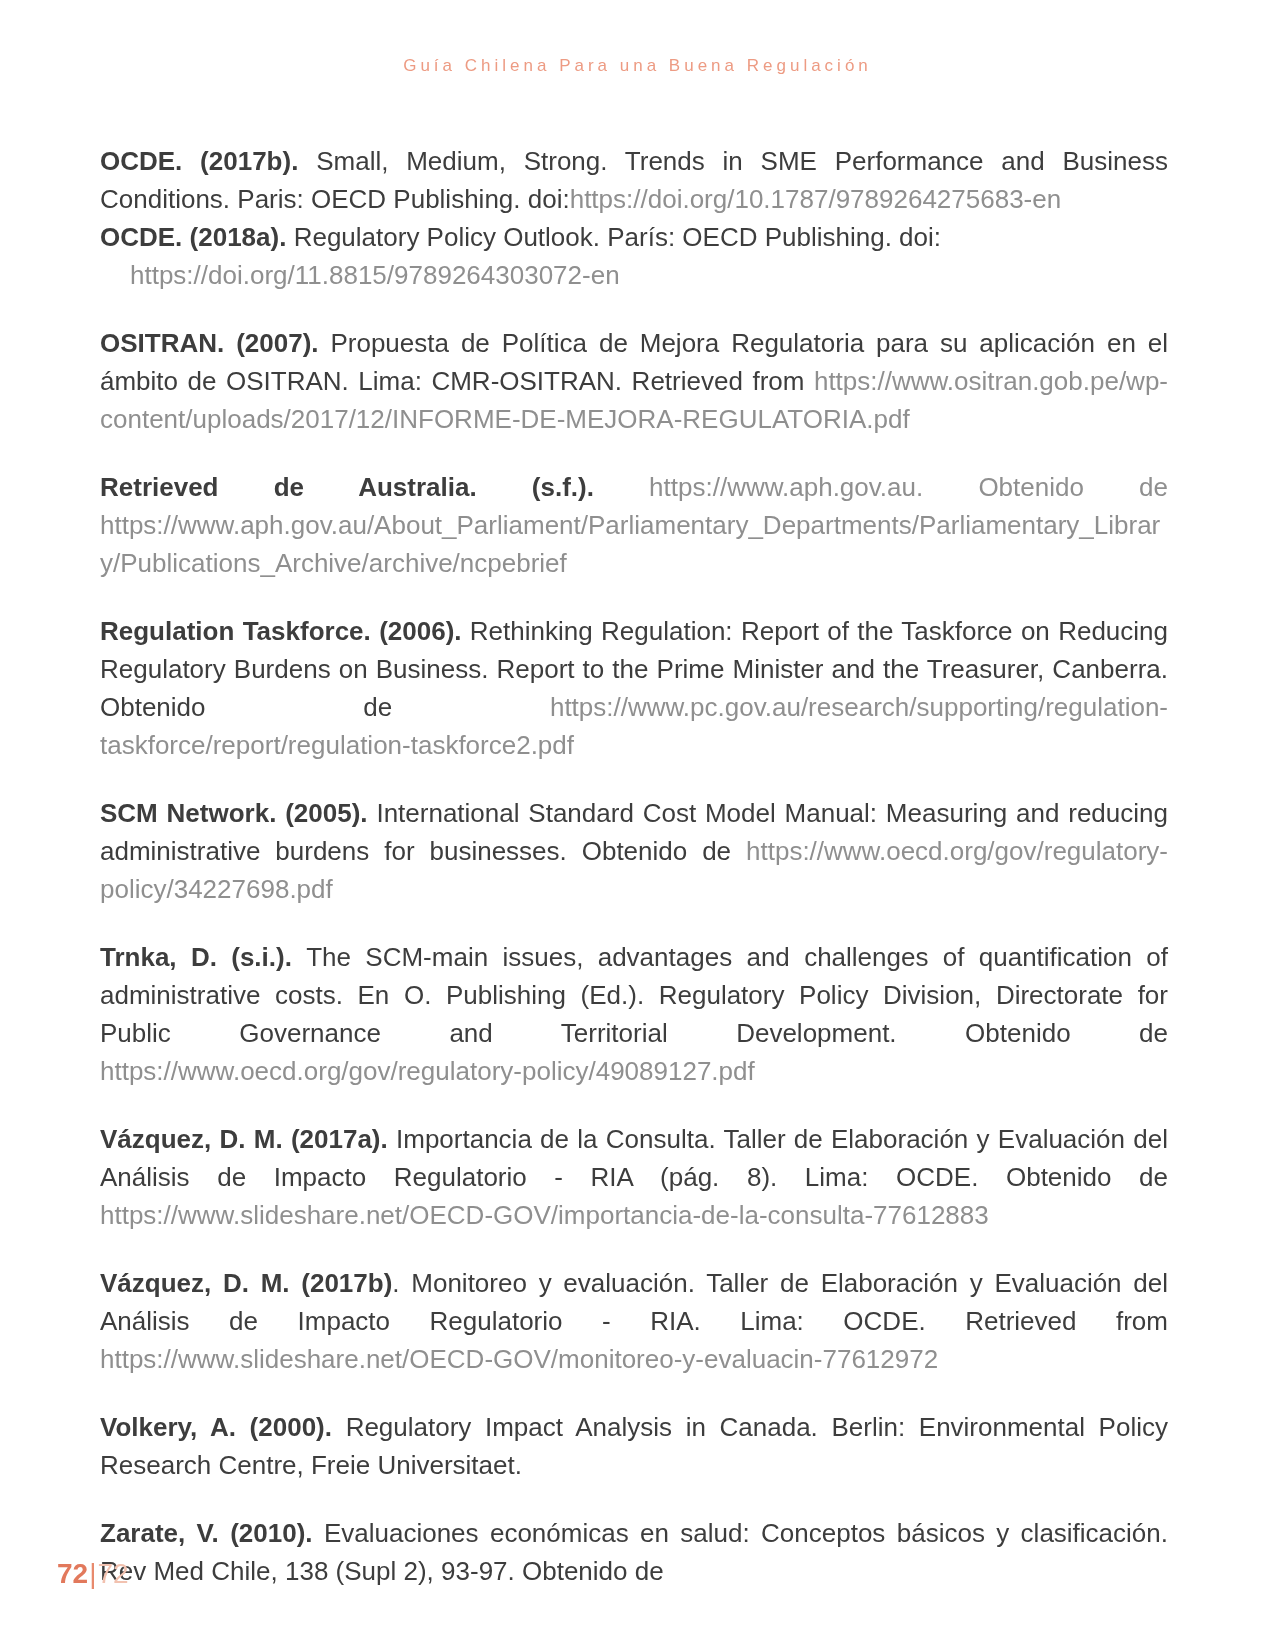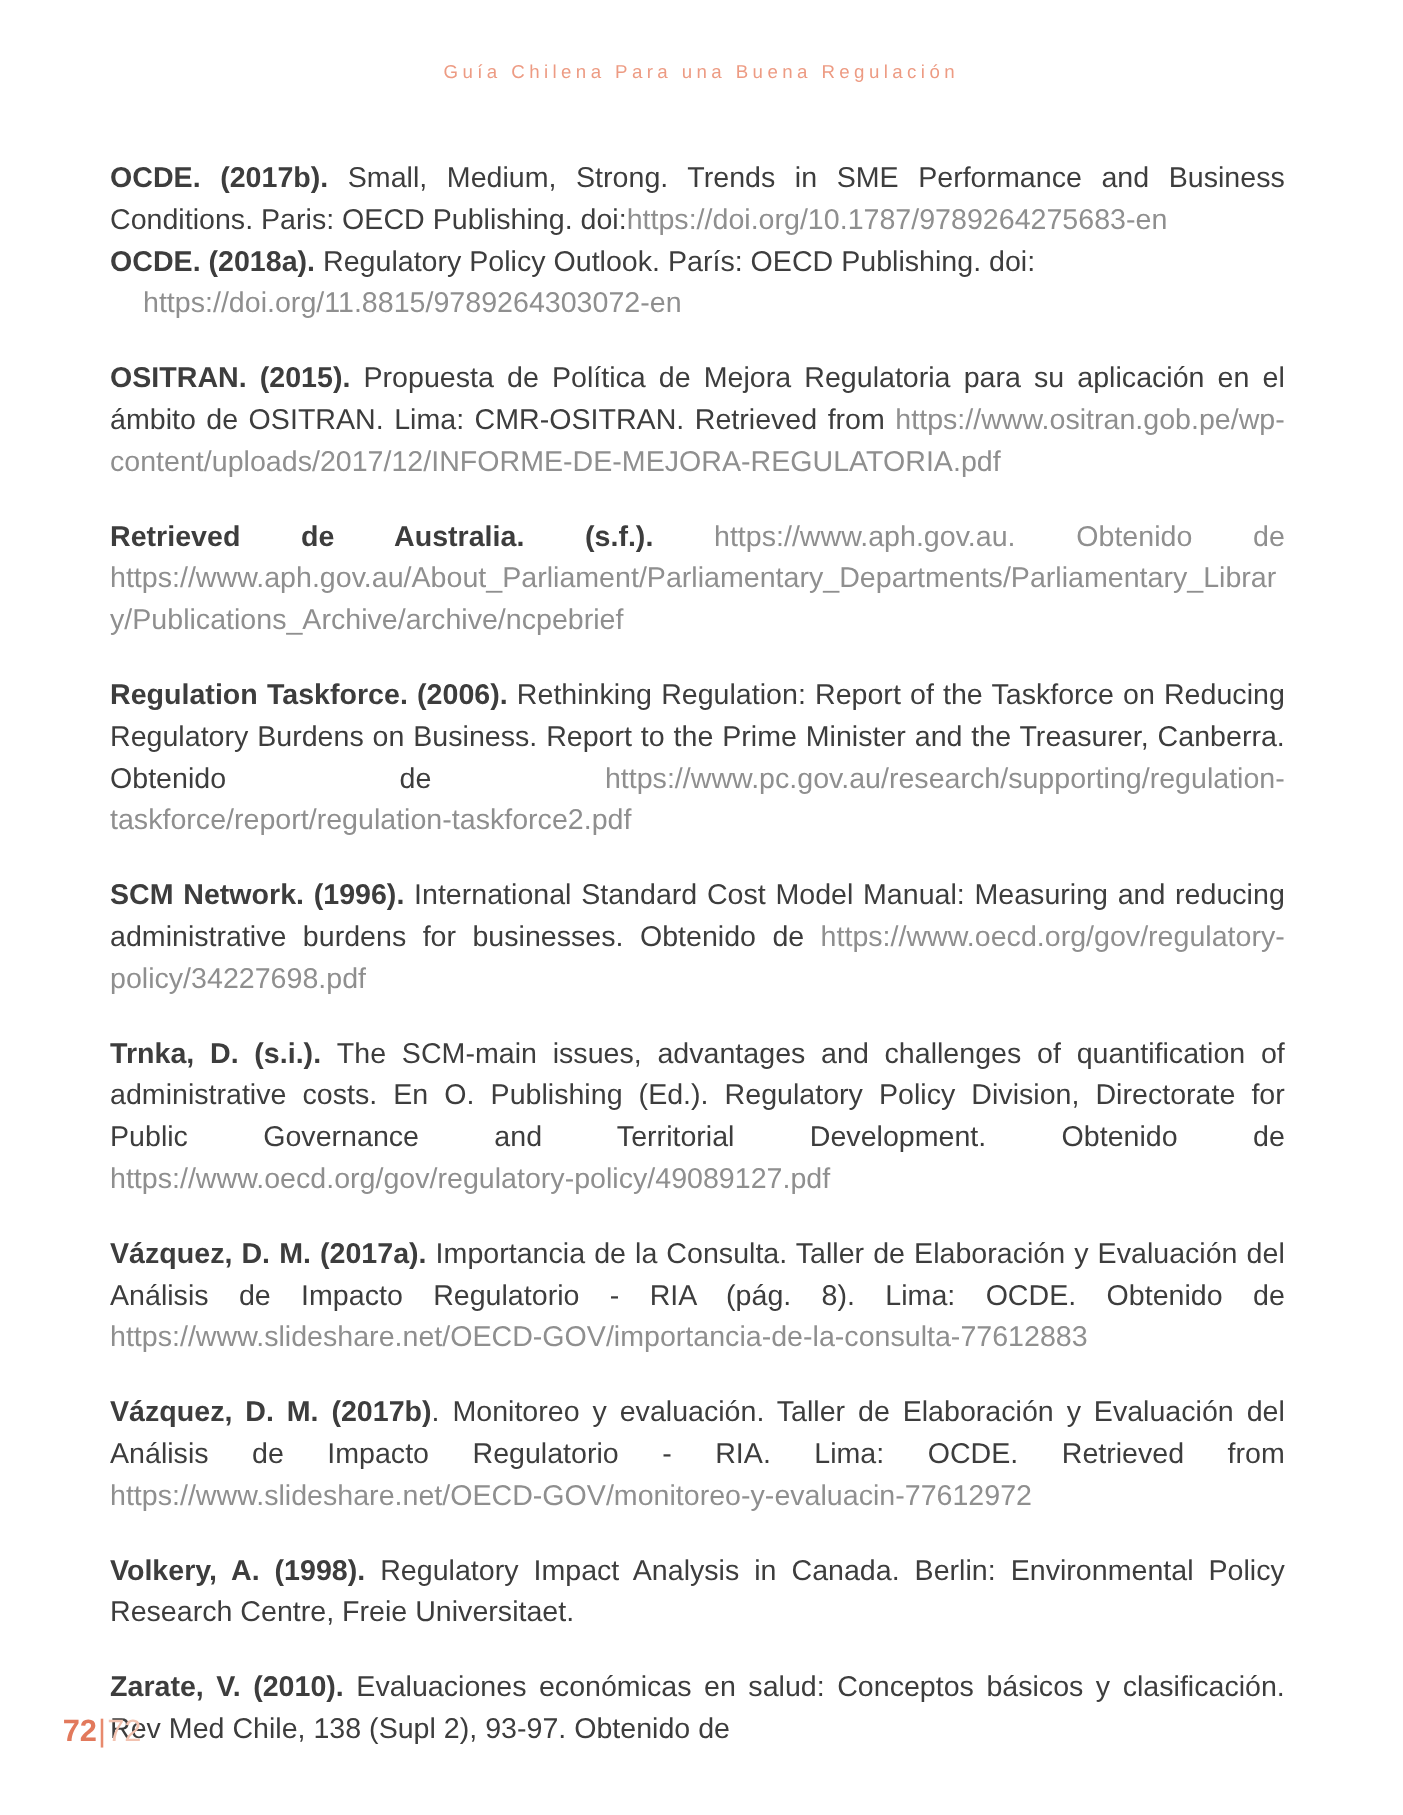--- a/index.html
+++ b/index.html
@@ -36,28 +36,28 @@
 </head>
 <body>
 
 <div class="page">
 
   <div class="running-head">Guía Chilena Para una Buena Regulación</div>
 
   <div class="ref-list">
       <p class="ref tight"><span class="seg-bold">OCDE. (2017b). </span><span class="seg-normal">Small, Medium, Strong. Trends in SME Performance and Business Conditions. Paris: OECD Publishing. doi:</span><span class="seg-link">https://doi.org/10.1787/9789264275683-en</span></p>
       <p class="ref"><span class="seg-bold">OCDE. (2018a). </span><span class="seg-normal">Regulatory Policy Outlook. París: OECD Publishing. doi:</span><span class="seg-link-indent">https://doi.org/11.8815/9789264303072-en</span></p>
-      <p class="ref"><span class="seg-bold">OSITRAN. (2015). </span><span class="seg-normal">Propuesta de Política de Mejora Regulatoria para su aplicación en el ámbito de OSITRAN. Lima: CMR-OSITRAN. Retrieved from </span><span class="seg-link">https://www.ositran.gob.pe/wp-content/uploads/2017/12/INFORME-DE-MEJORA-REGULATORIA.pdf</span></p>
+      <p class="ref"><span class="seg-bold">OSITRAN. (2007). </span><span class="seg-normal">Propuesta de Política de Mejora Regulatoria para su aplicación en el ámbito de OSITRAN. Lima: CMR-OSITRAN. Retrieved from </span><span class="seg-link">https://www.ositran.gob.pe/wp-content/uploads/2017/12/INFORME-DE-MEJORA-REGULATORIA.pdf</span></p>
       <p class="ref"><span class="seg-bold">Retrieved de Australia. (s.f.). </span><span class="seg-link">https://www.aph.gov.au. Obtenido de https://www.aph.gov.au/About_Parliament/Parliamentary_Departments/Parliamentary_Library/Publications_Archive/archive/ncpebrief</span></p>
       <p class="ref"><span class="seg-bold">Regulation Taskforce. (2006). </span><span class="seg-normal">Rethinking Regulation: Report of the Taskforce on Reducing Regulatory Burdens on Business. Report to the Prime Minister and the Treasurer, Canberra. Obtenido de </span><span class="seg-link">https://www.pc.gov.au/research/supporting/regulation-taskforce/report/regulation-taskforce2.pdf</span></p>
-      <p class="ref"><span class="seg-bold">SCM Network. (1996). </span><span class="seg-normal">International Standard Cost Model Manual: Measuring and reducing administrative burdens for businesses. Obtenido de </span><span class="seg-link">https://www.oecd.org/gov/regulatory-policy/34227698.pdf</span></p>
+      <p class="ref"><span class="seg-bold">SCM Network. (2005). </span><span class="seg-normal">International Standard Cost Model Manual: Measuring and reducing administrative burdens for businesses. Obtenido de </span><span class="seg-link">https://www.oecd.org/gov/regulatory-policy/34227698.pdf</span></p>
       <p class="ref"><span class="seg-bold">Trnka, D. (s.i.). </span><span class="seg-normal">The SCM-main issues, advantages and challenges of quantification of administrative costs. En O. Publishing (Ed.). Regulatory Policy Division, Directorate for Public Governance and Territorial Development. Obtenido de </span><span class="seg-link">https://www.oecd.org/gov/regulatory-policy/49089127.pdf</span></p>
       <p class="ref"><span class="seg-bold">Vázquez, D. M. (2017a). </span><span class="seg-normal">Importancia de la Consulta. Taller de Elaboración y Evaluación del Análisis de Impacto Regulatorio - RIA (pág. 8). Lima: OCDE. Obtenido de </span><span class="seg-link">https://www.slideshare.net/OECD-GOV/importancia-de-la-consulta-77612883</span></p>
       <p class="ref"><span class="seg-bold">Vázquez, D. M. (2017b)</span><span class="seg-normal">. Monitoreo y evaluación. Taller de Elaboración y Evaluación del Análisis de Impacto Regulatorio - RIA. Lima: OCDE. Retrieved from </span><span class="seg-link">https://www.slideshare.net/OECD-GOV/monitoreo-y-evaluacin-77612972</span></p>
-      <p class="ref"><span class="seg-bold">Volkery, A. (1998). </span><span class="seg-normal">Regulatory Impact Analysis in Canada. Berlin: Environmental Policy Research Centre, Freie Universitaet.</span></p>
+      <p class="ref"><span class="seg-bold">Volkery, A. (2000). </span><span class="seg-normal">Regulatory Impact Analysis in Canada. Berlin: Environmental Policy Research Centre, Freie Universitaet.</span></p>
       <p class="ref"><span class="seg-bold">Zarate, V. (2010). </span><span class="seg-normal">Evaluaciones económicas en salud: Conceptos básicos y clasificación. Rev Med Chile, 138 (Supl 2), 93-97. Obtenido de </span></p>
     </div>
 
   <div class="page-number">
     <span class="pn-current">72</span><span class="pn-sep">|</span><span class="pn-total">72</span>
   </div>
 
 </div>
 
 </body></html>

